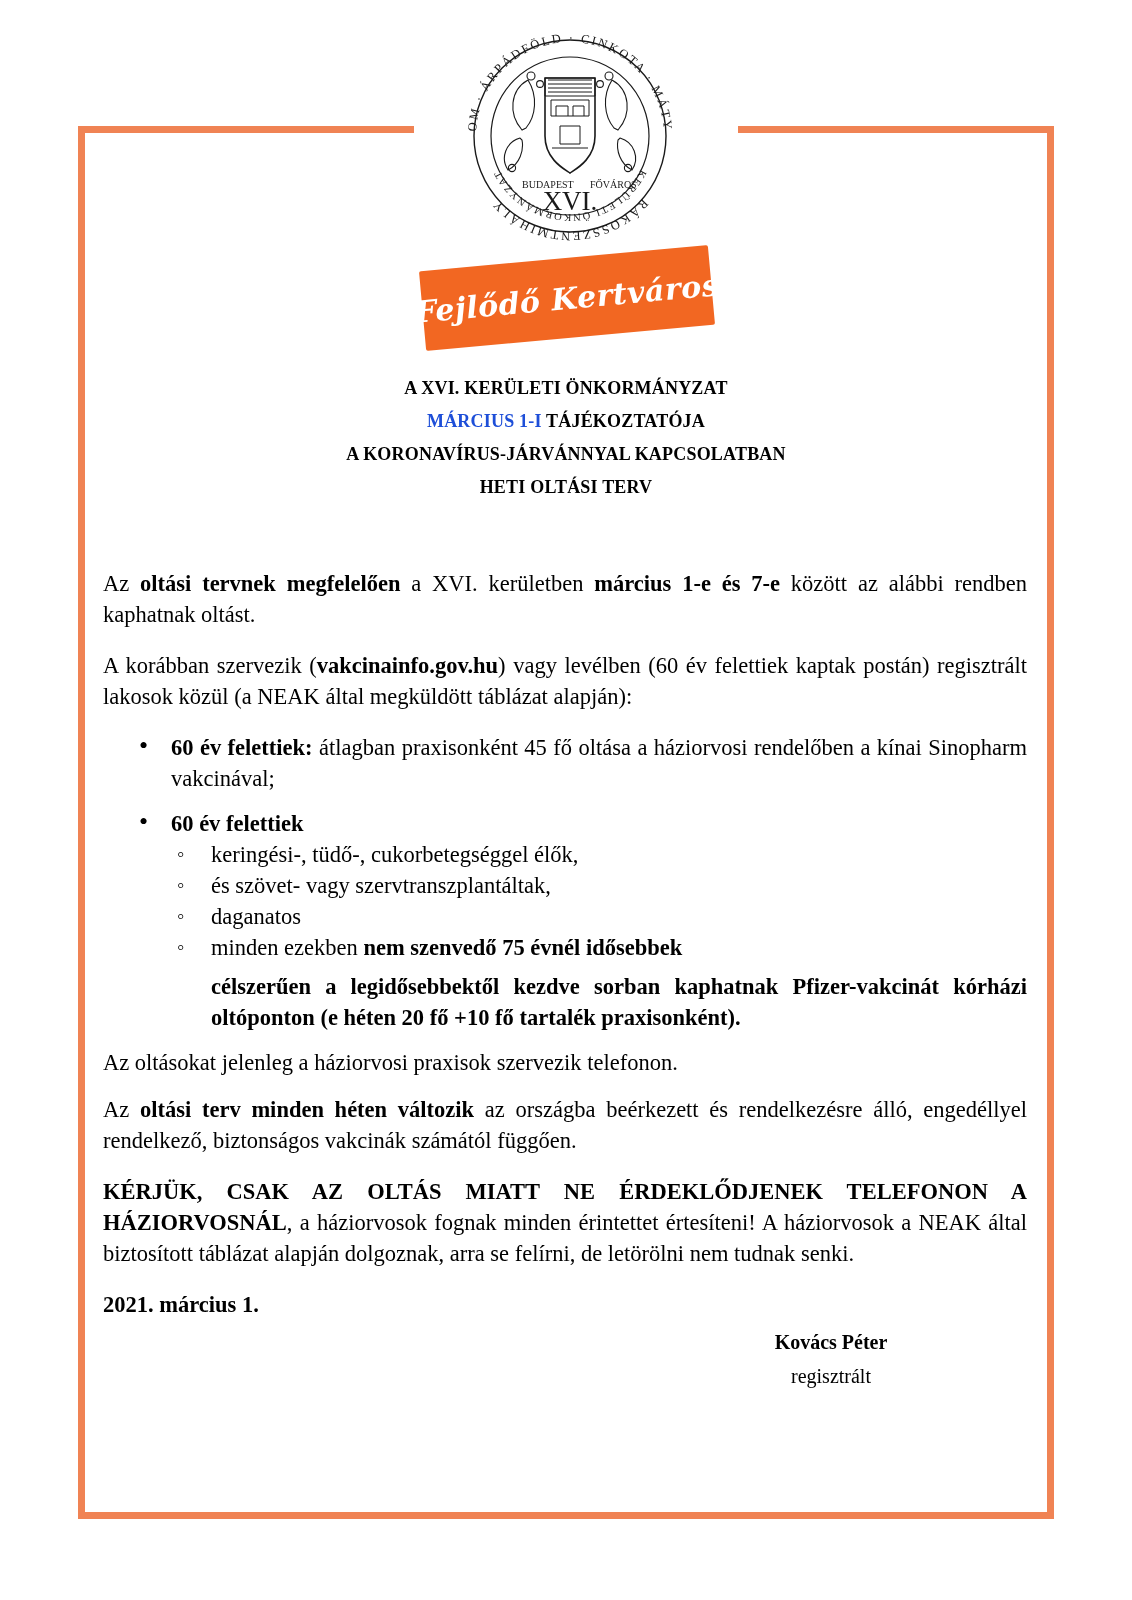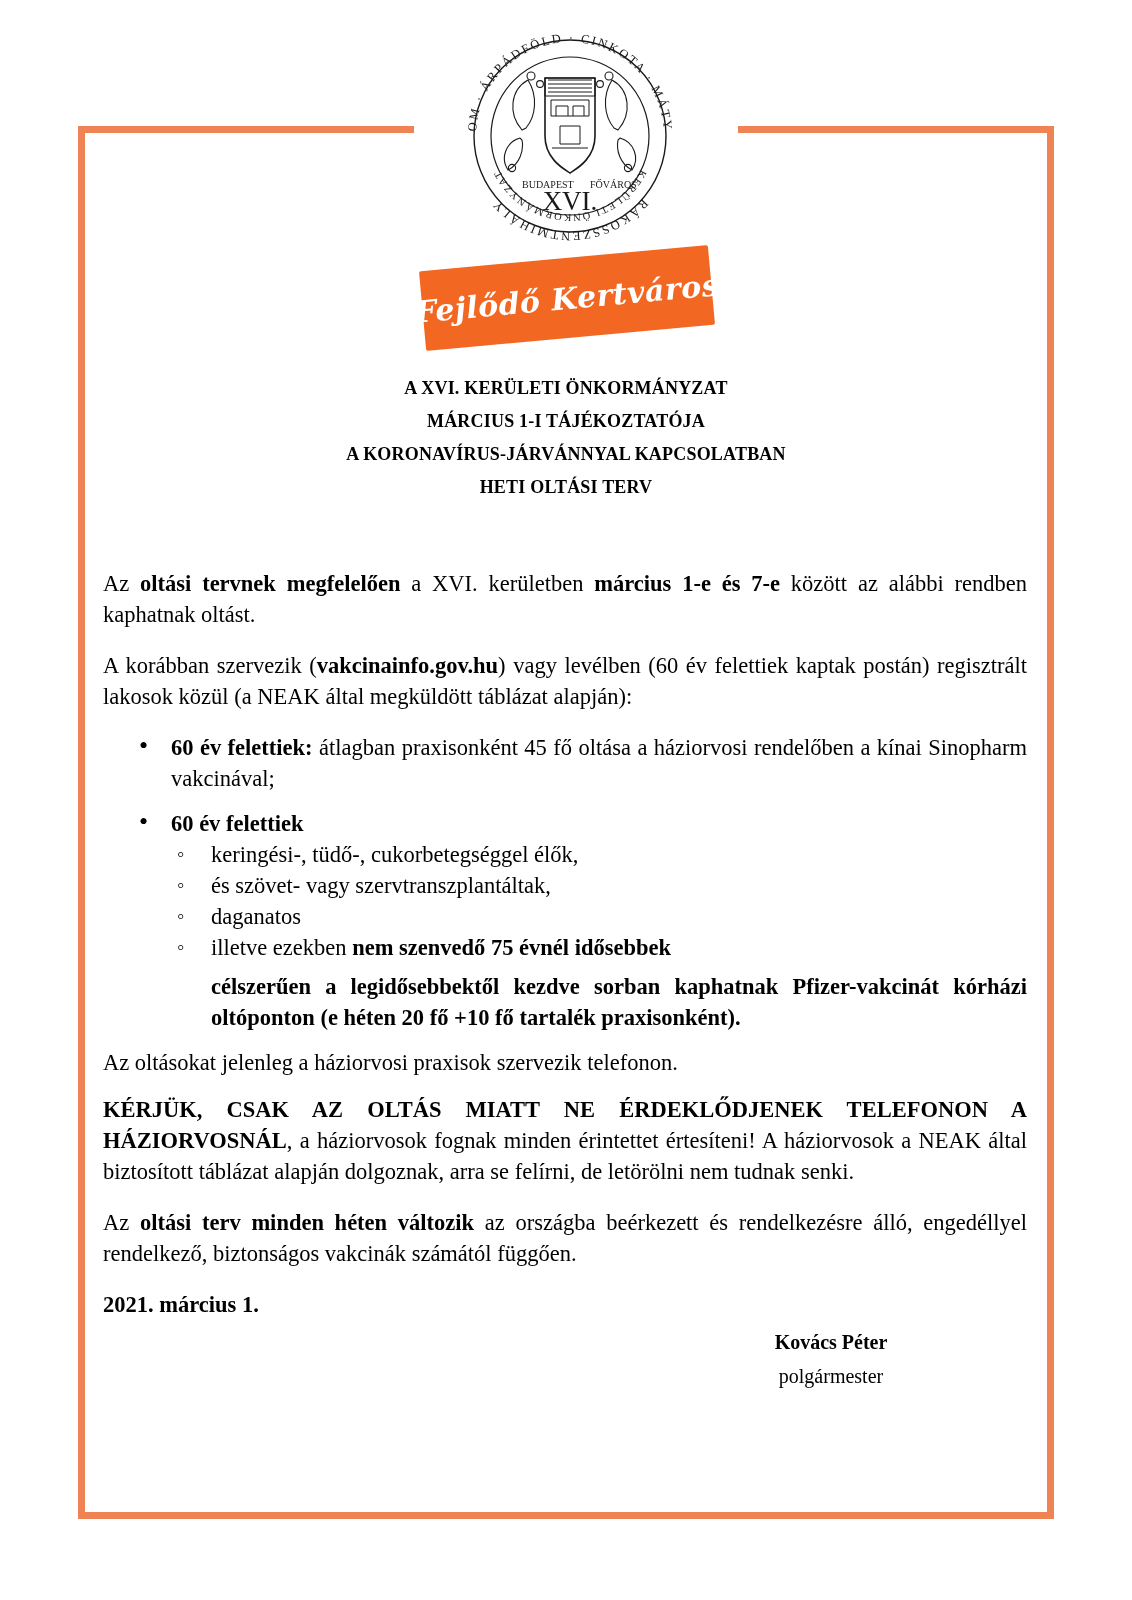--- a/index.html
+++ b/index.html
@@ -83,21 +83,21 @@
     left: 100px;
     top: 372px;
     width: 932px;
     text-align: center;
     font-weight: bold;
     font-size: 18px;
     line-height: 33px;
     letter-spacing: 0.2px;
   }
   .titles .line { white-space: nowrap; }
-  .accent { color: #000000; }
+  .accent { color: #1d4ed8; }
 
   
   .content {
     position: absolute;
     left: 103px;
     top: 568px;
     width: 924px;
     font-size: 22.5px;
     line-height: 31px;
     text-align: justify;
@@ -244,31 +244,31 @@
   <ul class="level1">
     <li>
       <b>60 év felettiek:</b><span> átlagban praxisonként 45 fő oltása a háziorvosi rendelőben a kínai Sinopharm vakcinával;</span>
     </li>
     <li>
       <b>60 év felettiek</b>
       <ul class="level2">
         <li>keringési-, tüdő-, cukorbetegséggel élők,</li>
         <li>és szövet- vagy szervtranszplantáltak,</li>
         <li>daganatos</li>
-        <li><span>illetve ezekben </span><b>nem szenvedő 75 évnél idősebbek</b></li>
+        <li><span>minden ezekben </span><b>nem szenvedő 75 évnél idősebbek</b></li>
       </ul>
       <div class="sub-note">célszerűen a legidősebbektől kezdve sorban kaphatnak Pfizer-vakcinát kórházi oltóponton (e héten 20 fő +10 fő tartalék praxisonként).</div>
     </li>
   </ul>
 
   <p class="tight">Az oltásokat jelenleg a háziorvosi praxisok szervezik telefonon.</p>
 
+  <p><span>Az </span><b>oltási terv minden héten változik</b><span> az országba beérkezett és rendelkezésre álló, engedéllyel rendelkező, biztonságos vakcinák számától függően.</span></p>
+
   <p><span class="smallcaps-line">KÉRJÜK, CSAK AZ OLTÁS MIATT NE ÉRDEKLŐDJENEK TELEFONON A HÁZIORVOSNÁL</span><span>, a háziorvosok fognak minden érintettet értesíteni! A háziorvosok a NEAK által biztosított táblázat alapján dolgoznak, arra se felírni, de letörölni nem tudnak senki.</span></p>
-
-  <p><span>Az </span><b>oltási terv minden héten változik</b><span> az országba beérkezett és rendelkezésre álló, engedéllyel rendelkező, biztonságos vakcinák számától függően.</span></p>
 
   <p class="date-line">2021. március 1.</p>
 </div>
 
 <div class="signature">
   <div class="name">Kovács Péter</div>
-  <div>polgármester</div>
+  <div>regisztrált</div>
 </div>
 
 </body></html>

